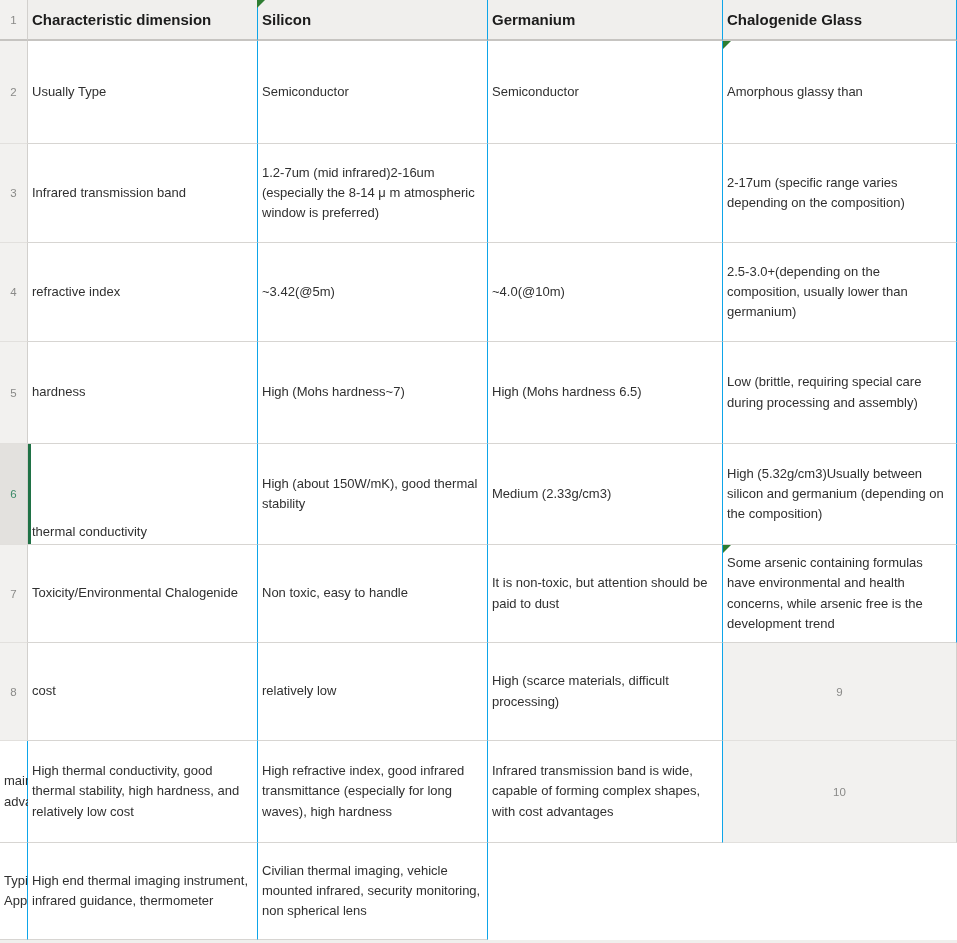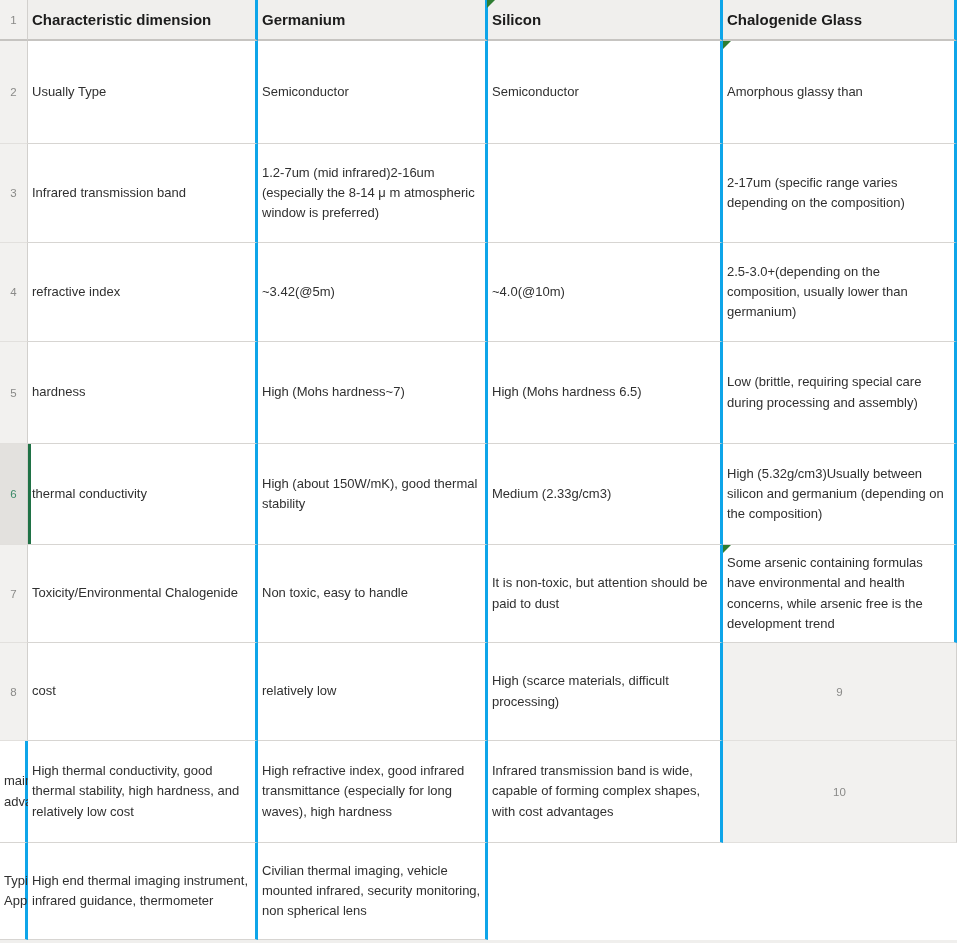--- a/index.html
+++ b/index.html
@@ -23,62 +23,63 @@
     border-bottom:1px solid #e2e0dd;
     display:flex;align-items:center;justify-content:center;
     font-size:11.5px;color:#8a8a88;
     box-sizing:border-box;
     user-select:none;
   }
   .gutter.hdr{border-bottom:2px solid #c6c4c1;}
   .gutter.active{background:#e3e1de;color:#3c8a68;}
   .cell{
     background:#fff;
-    border-right:3px solid #0ea5e9;
+    border-right:1px solid #0ea5e9;
     border-bottom:1px solid #d7d5d2;
     display:flex;align-items:center;
     padding:2px 3px 2px 4px;
     font-size:13px;line-height:1.55;
     box-sizing:border-box;
     position:relative;
     color:#303030;
   }
   .cell.header{
     background:#f0efed;
     border-bottom:2px solid #c6c4c1;
     font-weight:bold;font-size:15px;color:#1c1c1c;
     line-height:1.2;
   }
   .cell.selected{
     box-shadow:inset 3px 0 0 0 #1f7145;
+    align-items:flex-end;
   }
   .txt{display:block;}
   .flag{
     position:absolute;top:0;left:0;
     width:0;height:0;
     border-top:8px solid #2e7d32;
     border-right:8px solid transparent;
   }
   .flag.hdrflag{left:-1px;top:0;}
 </style>
 </head>
 <body>
 
 <div class="sheet">
 
   <div class="gutter hdr">1</div>
   <div class="cell header">
     <span class="txt">Characteristic dimension</span>
   </div>
   <div class="cell header">
-    <span class="txt">Germanium</span>
-  </div>
-  <div class="cell header">
     <i class="flag hdrflag"></i>
     <span class="txt">Silicon</span>
+  </div>
+  <div class="cell header">
+    <span class="txt">Germanium</span>
   </div>
   <div class="cell header">
     <span class="txt">Chalogenide Glass</span>
   </div>
 
   <div class="gutter">2</div>
   <div class="cell">
       <span class="txt">Usually Type</span>
     </div>
   <div class="cell">

